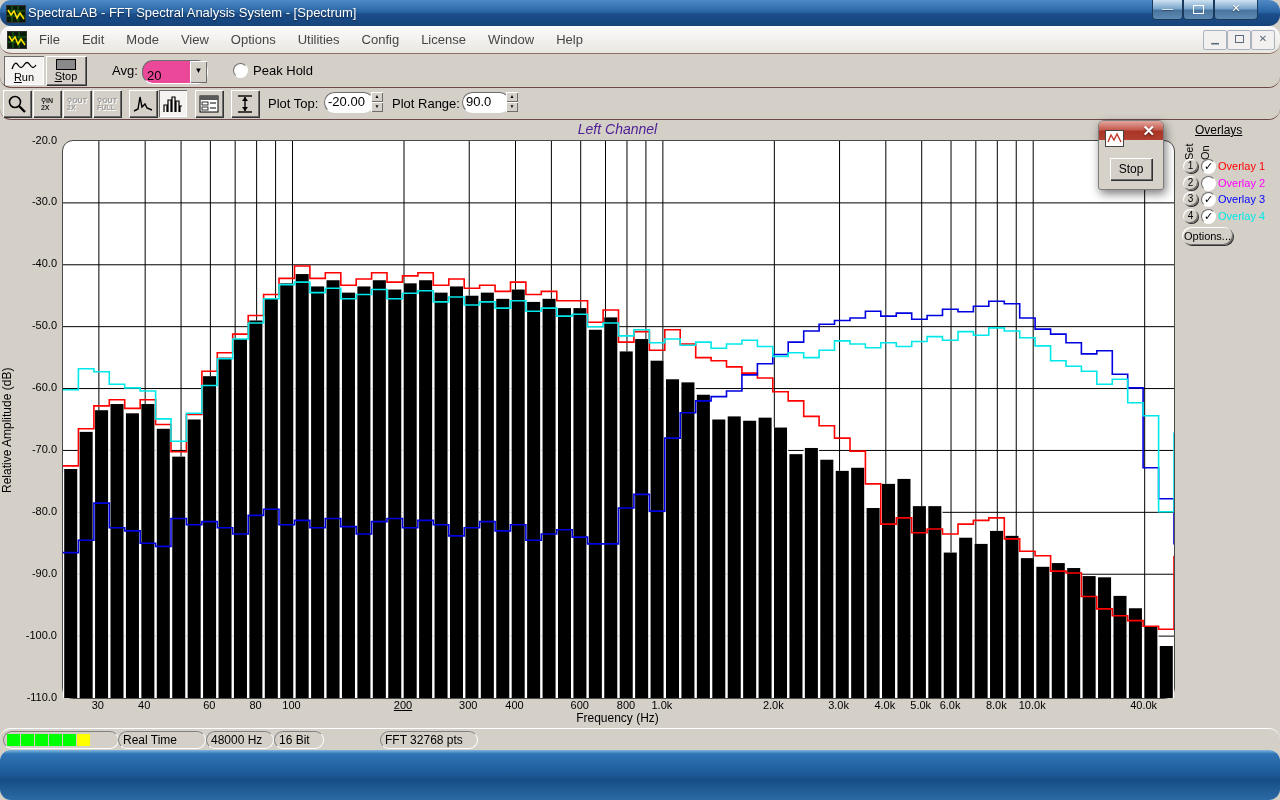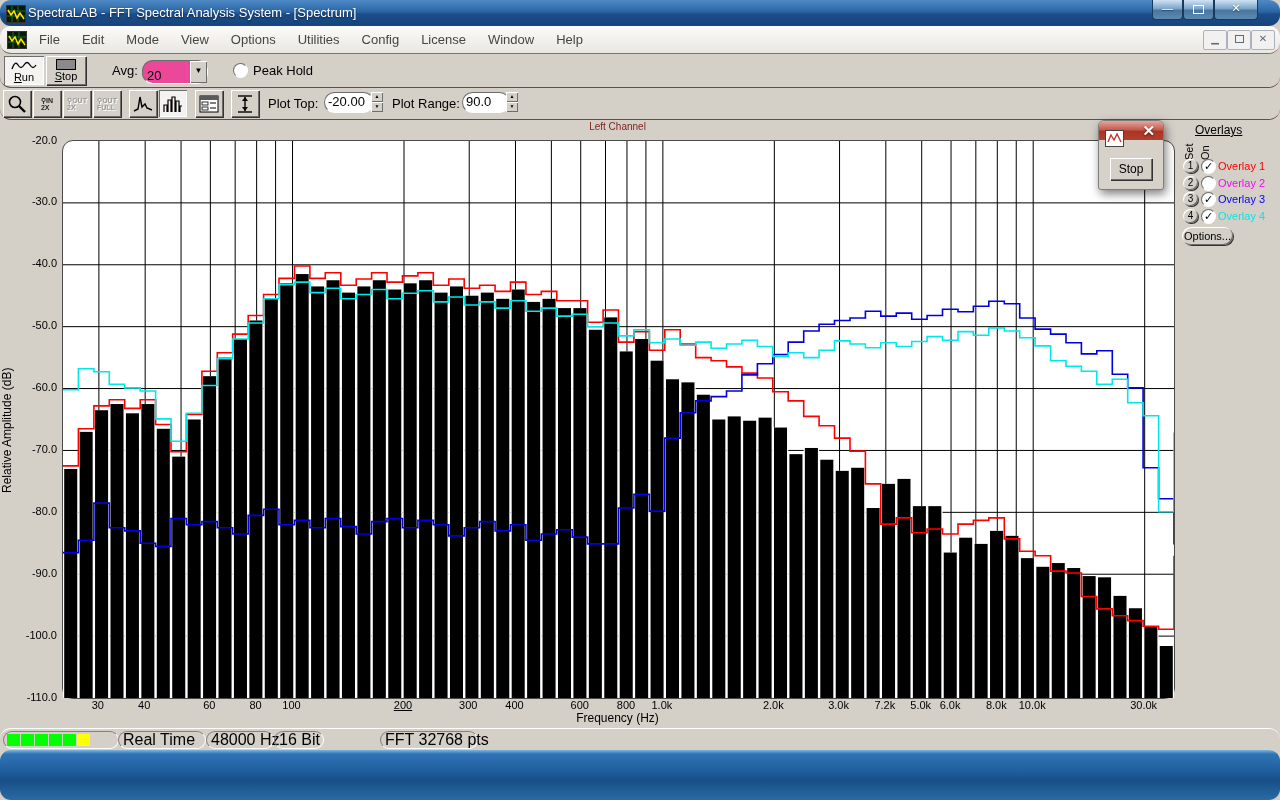--- a/index.html
+++ b/index.html
@@ -50,21 +50,21 @@
   .icbtn{width:28px;height:27px;}
   .zoomcap{font-size:7px;font-weight:bold;line-height:7px;color:#222;text-align:left;}
   .zoomcap.dis{color:#9a9a9a;text-shadow:1px 1px 0 #fff;}
   .field{background:#fff;border:1px solid;border-color:#6d6d6d #fff #fff #6d6d6d;
     font-size:13px;padding:1px 3px;color:#000;}
   .spin{width:12px;height:20px;display:flex;flex-direction:column;}
   .spin span{flex:1;background:#d4d0c8;box-shadow:inset 1px 1px 0 #fff, inset -1px -1px 0 #6d6d6d;
     font-size:5px;line-height:9px;text-align:center;color:#000;}
   
   #plotwrap{left:62px;top:140px;width:1111px;height:557px;border:1px solid #4a4a4a;background:#fff;}
-  #charttitle{top:121px;left:62px;width:1111px;text-align:center;font-size:10px;color:#7f1d1d;}
+  #charttitle{top:121px;left:62px;width:1111px;text-align:center;font-size:14px;color:#4c1d95;font-style:italic;}
   .ytick{position:absolute;right:0;font-size:11px;color:#000;}
   #yticks{left:0;top:140px;width:57px;height:557px;}
   #xticks{left:62px;top:699px;width:1111px;height:14px;}
   .xtick{position:absolute;transform:translateX(-50%);font-size:11px;color:#000;white-space:nowrap;}
   #ylabel{left:0px;top:300px;width:16px;height:260px;font-size:12px;color:#000;
     writing-mode:vertical-rl;transform:rotate(180deg);text-align:center;}
   #xlabel{left:62px;top:711px;width:1111px;text-align:center;font-size:12px;color:#000;}
   
   #ovtitle{left:1195px;top:123px;width:70px;font-size:12px;color:#000;text-decoration:underline;}
   .vlab{font-size:11px;color:#000;writing-mode:vertical-rl;transform:rotate(180deg);}
@@ -82,21 +82,21 @@
     background:linear-gradient(#e3a79e 0%,#c65c4f 45%,#a93425 55%,#b2402f 100%);}
   #miniclose{position:absolute;right:8px;top:1px;color:#fff;font-size:15px;font-weight:bold;
     text-shadow:0 1px 2px rgba(0,0,0,.6);}
   #miniicon{position:absolute;left:6px;top:9px;width:17px;height:15px;background:#fff;border:1px solid #444;}
   #ministop{position:absolute;left:11px;top:37px;width:42px;height:22px;background:#d4d0c8;
     box-shadow:inset 1px 1px 0 #fff, inset -1px -1px 0 #6d6d6d, 1px 1px 0 #333;
     font-size:12px;text-align:center;line-height:22px;color:#000;}
   
   #statusbar{left:0;top:728px;width:1280px;height:21px;background:#d4d0c8;border-top:1px solid #fff;}
   .scell{position:absolute;top:2px;height:16px;border:1px solid;border-color:#808080 #fff #fff #808080;
-    font-size:16px;color:#000;padding-left:4px;line-height:16px;white-space:nowrap;}
+    font-size:12px;color:#000;padding-left:4px;line-height:16px;white-space:nowrap;}
   .mblock{position:absolute;top:2px;width:13px;height:12px;}
   
   #taskbar{left:0;top:750px;width:1280px;height:50px;
     background:linear-gradient(#7db4e0 0%,#2e74b5 8%,#1f5c9b 45%,#174e87 60%,#2a6aa5 100%);}
   u{text-decoration:underline;}
 </style>
 </head>
 <body>
 
 <div id="titlebar" class="abs">
@@ -423,26 +423,26 @@
     <div class="xtick" style="left: 193.639px;">80</div>
     <div class="xtick" style="left: 229.528px;">100</div>
     <div class="xtick" style="left: 341.01px; text-decoration: underline;">200</div>
     <div class="xtick" style="left: 406.222px;">300</div>
     <div class="xtick" style="left: 452.491px;">400</div>
     <div class="xtick" style="left: 517.704px;">600</div>
     <div class="xtick" style="left: 563.973px;">800</div>
     <div class="xtick" style="left: 599.862px;">1.0k</div>
     <div class="xtick" style="left: 711.343px;">2.0k</div>
     <div class="xtick" style="left: 776.556px;">3.0k</div>
-    <div class="xtick" style="left: 822.825px;">7.2k</div>
+    <div class="xtick" style="left: 822.825px;">4.0k</div>
     <div class="xtick" style="left: 858.714px;">5.0k</div>
     <div class="xtick" style="left: 888.037px;">6.0k</div>
     <div class="xtick" style="left: 934.306px;">8.0k</div>
     <div class="xtick" style="left: 970.195px;">10.0k</div>
-    <div class="xtick" style="left: 1081.68px;">30.0k</div>
+    <div class="xtick" style="left: 1081.68px;">40.0k</div>
   </div>
 <div id="xlabel" class="abs">Frequency (Hz)</div>
 
 <div id="ovtitle" class="abs">Overlays</div>
 <div class="vlab abs" style="left:1183px;top:134px;height:26px;">Set</div>
 <div class="vlab abs" style="left:1199px;top:134px;height:26px;">On</div>
 <div id="ovrows">
     <span class="numbtn abs" style="left: 1183px; top: 159px;">1</span>
     <span class="checkbox abs" style="left: 1201px; top: 159px;">✓</span>
     <span class="ovlabel abs" style="left: 1218px; top: 160px; color: rgb(255, 0, 0);">Overlay 1</span>

